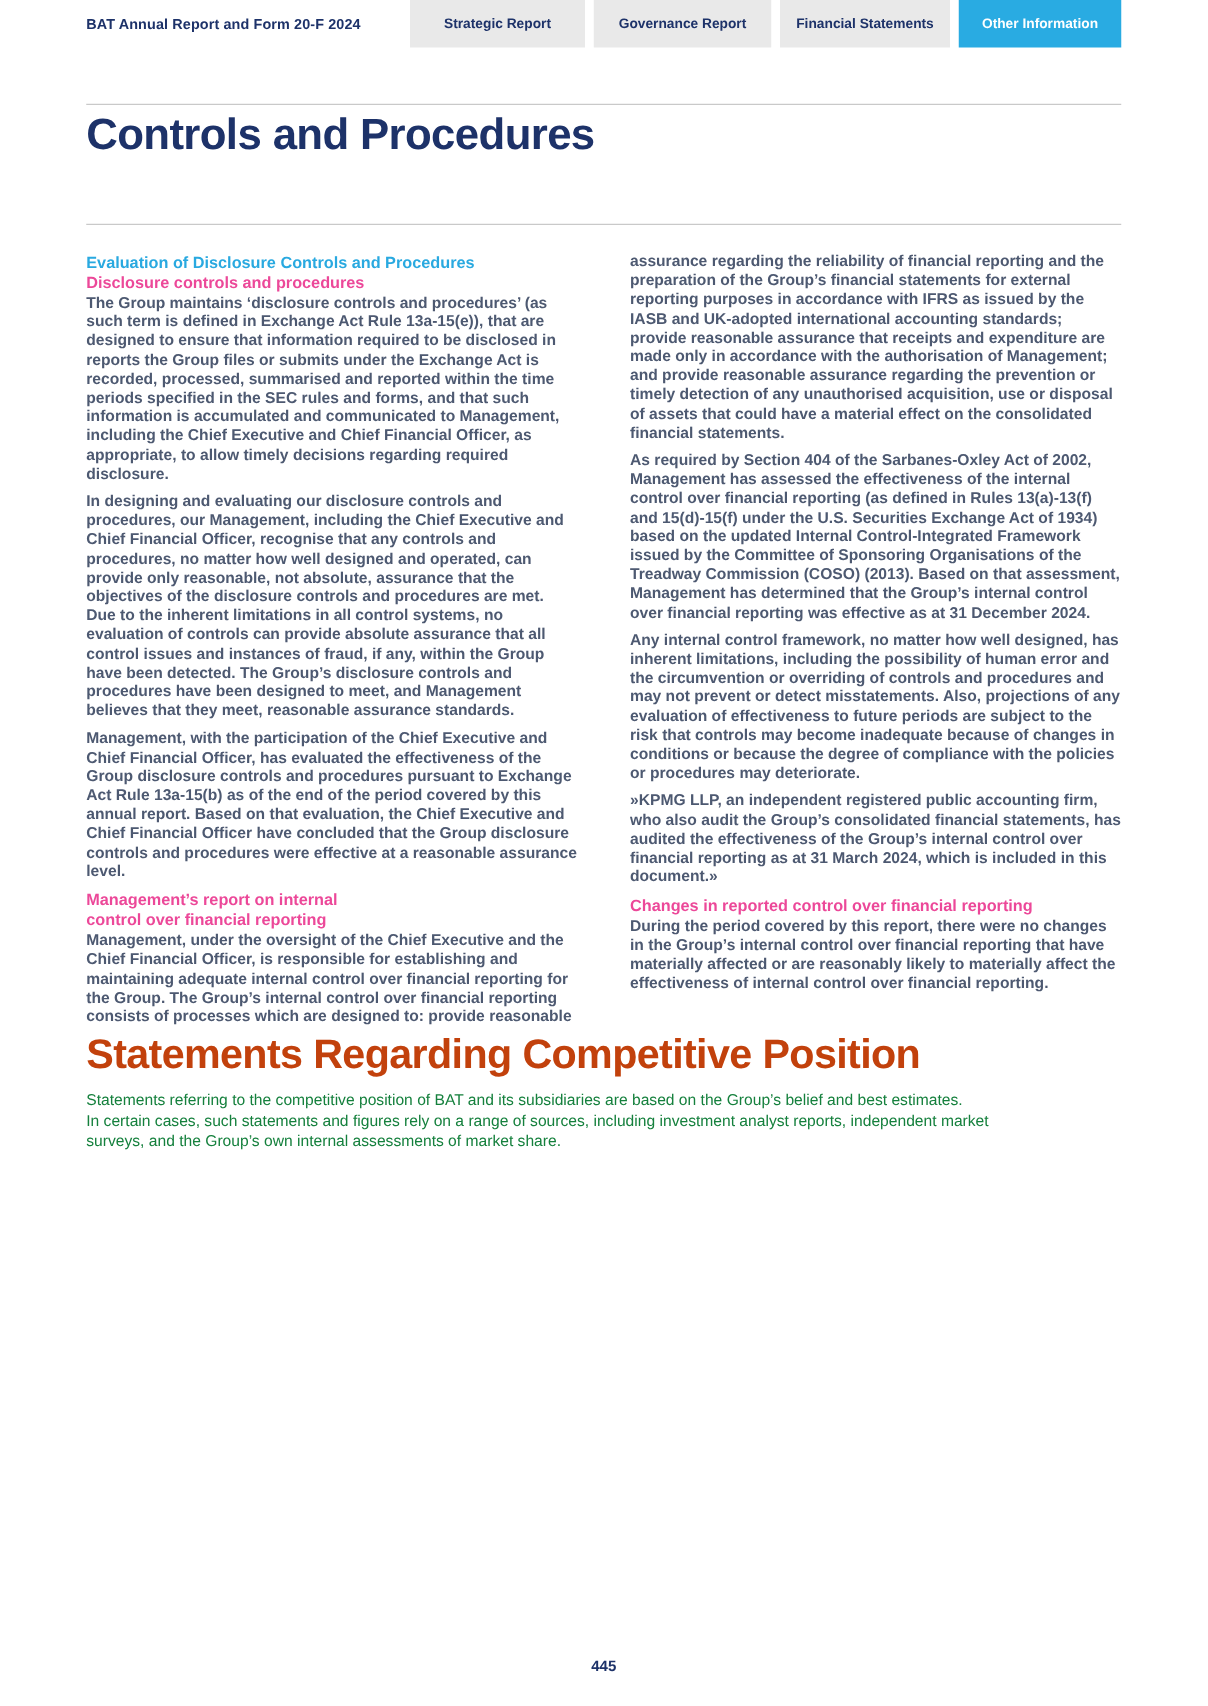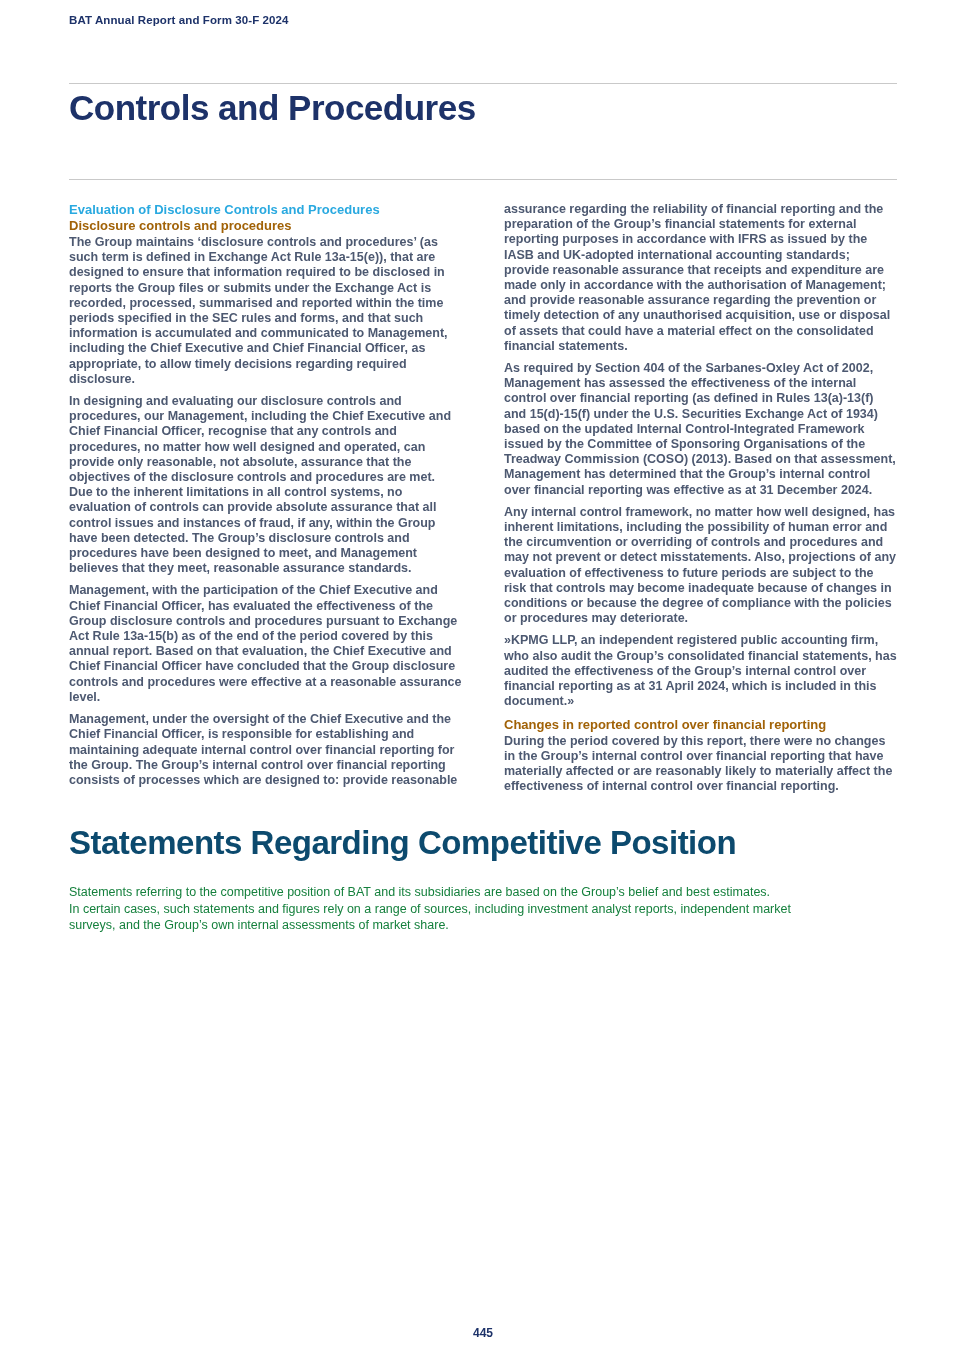--- a/index.html
+++ b/index.html
@@ -77,40 +77,40 @@
   }
   .eyebrow {
     font-size: 13px;
     font-weight: 700;
     color: #29a9e0;
     line-height: 16px;
   }
   .subhead {
     font-size: 13px;
     font-weight: 700;
-    color: #a16207;
+    color: #ec4899;
     line-height: 16px;
     margin-top: 6px;
     margin-bottom: 1px;
     white-space: pre-line;
   }
   .subhead.first { margin-top: 0; }
   
   .statements {
     position: absolute;
     left: 69px; top: 826px;
     width: 828px;
   }
   .statements-title {
     font-size: 33px;
     line-height: 1;
     font-weight: 700;
-    color: #0c4a6e;
+    color: #c2410c;
     letter-spacing: -0.5px;
-    margin-bottom: 25px;
+    margin-bottom: 13px;
   }
   .statements-body {
     font-size: 12.5px;
     line-height: 16.5px;
     color: #15803d;
     white-space: pre-line;
   }
   
   .page-number {
     position: absolute;
@@ -119,42 +119,50 @@
     font-size: 12px;
     font-weight: 700;
     color: #1d3269;
   }
 </style>
 </head>
 <body>
 
 <div class="page">
 
-  <div class="report-title">BAT Annual Report and Form 30-F 2024</div>
+  <div class="report-title">BAT Annual Report and Form 20-F 2024</div>
+  <div class="tabs">
+    <div class="tab w1">Strategic Report</div>
+    <div class="tab w2">Governance Report</div>
+    <div class="tab w3">Financial Statements</div>
+    <div class="tab w4 active">Other Information</div>
+  </div>
 
   <div class="rule rule-top"></div>
 
   <h1 class="main-title">Controls and Procedures</h1>
 
   <div class="rule rule-under-title"></div>
 
   <div class="columns">
     <div class="col">
       <div class="eyebrow">Evaluation of Disclosure Controls and Procedures</div>
       <div class="subhead first">Disclosure controls and procedures</div>
       <p>The Group maintains ‘disclosure controls and procedures’ (as such term is defined in Exchange Act Rule 13a-15(e)), that are designed to ensure that information required to be disclosed in reports the Group files or submits under the Exchange Act is recorded, processed, summarised and reported within the time periods specified in the SEC rules and forms, and that such information is accumulated and communicated to Management, including the Chief Executive and Chief Financial Officer, as appropriate, to allow timely decisions regarding required disclosure.</p>
       <p>In designing and evaluating our disclosure controls and procedures, our Management, including the Chief Executive and Chief Financial Officer, recognise that any controls and procedures, no matter how well designed and operated, can provide only reasonable, not absolute, assurance that the objectives of the disclosure controls and procedures are met. Due to the inherent limitations in all control systems, no evaluation of controls can provide absolute assurance that all control issues and instances of fraud, if any, within the Group have been detected. The Group’s disclosure controls and procedures have been designed to meet, and Management believes that they meet, reasonable assurance standards.</p>
       <p>Management, with the participation of the Chief Executive and Chief Financial Officer, has evaluated the effectiveness of the Group disclosure controls and procedures pursuant to Exchange Act Rule 13a-15(b) as of the end of the period covered by this annual report. Based on that evaluation, the Chief Executive and Chief Financial Officer have concluded that the Group disclosure controls and procedures were effective at a reasonable assurance level.</p>
+      <div class="subhead">Management’s report on internal
+control over financial reporting</div>
       <p>Management, under the oversight of the Chief Executive and the Chief Financial Officer, is responsible for establishing and maintaining adequate internal control over financial reporting for the Group. The Group’s internal control over financial reporting consists of processes which are designed to: provide reasonable</p>
     </div>
     <div class="col">
       <p>assurance regarding the reliability of financial reporting and the preparation of the Group’s financial statements for external reporting purposes in accordance with IFRS as issued by the IASB and UK-adopted international accounting standards; provide reasonable assurance that receipts and expenditure are made only in accordance with the authorisation of Management; and provide reasonable assurance regarding the prevention or timely detection of any unauthorised acquisition, use or disposal of assets that could have a material effect on the consolidated financial statements.</p>
       <p>As required by Section 404 of the Sarbanes-Oxley Act of 2002, Management has assessed the effectiveness of the internal control over financial reporting (as defined in Rules 13(a)-13(f) and 15(d)-15(f) under the U.S. Securities Exchange Act of 1934) based on the updated Internal Control-Integrated Framework issued by the Committee of Sponsoring Organisations of the Treadway Commission (COSO) (2013). Based on that assessment, Management has determined that the Group’s internal control over financial reporting was effective as at 31 December 2024.</p>
       <p>Any internal control framework, no matter how well designed, has inherent limitations, including the possibility of human error and the circumvention or overriding of controls and procedures and may not prevent or detect misstatements. Also, projections of any evaluation of effectiveness to future periods are subject to the risk that controls may become inadequate because of changes in conditions or because the degree of compliance with the policies or procedures may deteriorate.</p>
-      <p>»KPMG LLP, an independent registered public accounting firm, who also audit the Group’s consolidated financial statements, has audited the effectiveness of the Group’s internal control over financial reporting as at 31 April 2024, which is included in this document.»</p>
+      <p>»KPMG LLP, an independent registered public accounting firm, who also audit the Group’s consolidated financial statements, has audited the effectiveness of the Group’s internal control over financial reporting as at 31 March 2024, which is included in this document.»</p>
       <div class="subhead">Changes in reported control over financial reporting</div>
       <p>During the period covered by this report, there were no changes in the Group’s internal control over financial reporting that have materially affected or are reasonably likely to materially affect the effectiveness of internal control over financial reporting.</p>
     </div>
   </div>
 
   <div class="statements">
     <h1 class="statements-title">Statements Regarding Competitive Position</h1>
     <div class="statements-body">Statements referring to the competitive position of BAT and its subsidiaries are based on the Group’s belief and best estimates.
 In certain cases, such statements and figures rely on a range of sources, including investment analyst reports, independent market
 surveys, and the Group’s own internal assessments of market share.</div>

